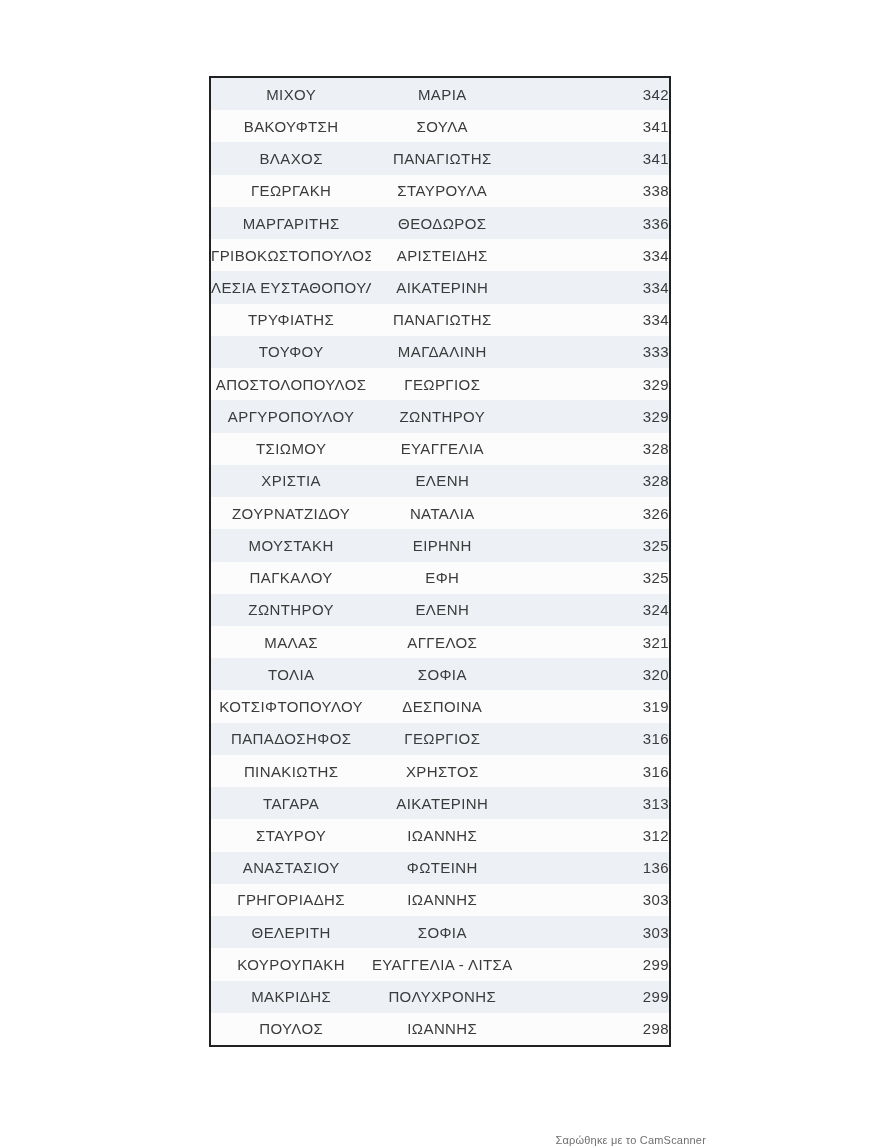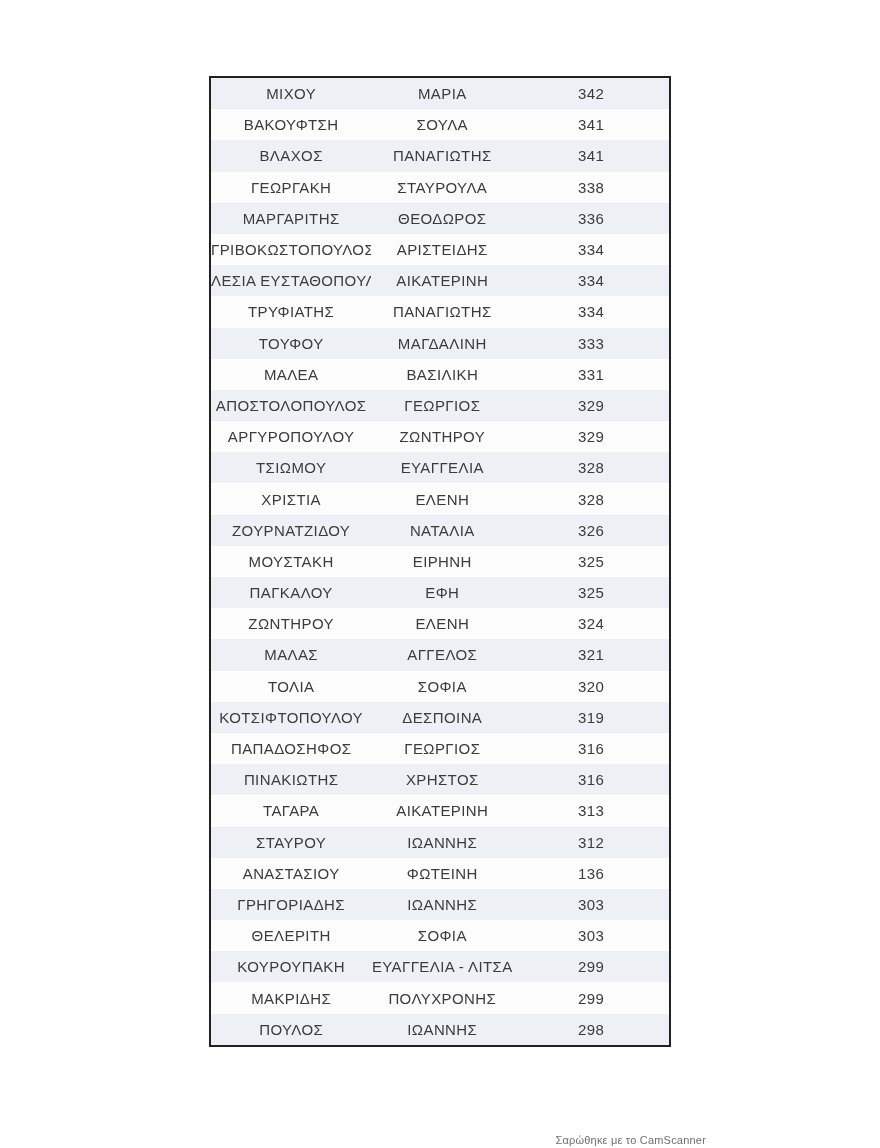--- a/index.html
+++ b/index.html
@@ -39,21 +39,21 @@
     text-align: center;
     font-size: 15px;
     color: #3b3b3b;
     letter-spacing: 0.4px;
     white-space: nowrap;
     overflow: hidden;
     line-height: 1;
   }
   .cell.surname   { width: 35%; }
   .cell.firstname { width: 31%; }
-  .cell.score     { width: 34%; }
+  .cell.score     { width: 34%; text-align: right; }
   .watermark {
     position: absolute;
     right: 14px;
     bottom: 2px;
     font-size: 11px;
     color: #6f6f6f;
     letter-spacing: 0.2px;
   }
 </style>
 </head>
@@ -109,25 +109,20 @@
       <div class="cell firstname">ΠΑΝΑΓΙΩΤΗΣ</div>
       <div class="cell score">334</div>
     </div>
 
     <div class="row">
       <div class="cell surname">ΤΟΥΦΟΥ</div>
       <div class="cell firstname">ΜΑΓΔΑΛΙΝΗ</div>
       <div class="cell score">333</div>
     </div>
 
-    <div class="row">
-      <div class="cell surname">ΜΑΛΕΑ</div>
-      <div class="cell firstname">ΒΑΣΙΛΙΚΗ</div>
-      <div class="cell score">331</div>
-    </div>
 
     <div class="row">
       <div class="cell surname">ΑΠΟΣΤΟΛΟΠΟΥΛΟΣ</div>
       <div class="cell firstname">ΓΕΩΡΓΙΟΣ</div>
       <div class="cell score">329</div>
     </div>
 
     <div class="row">
       <div class="cell surname">ΑΡΓΥΡΟΠΟΥΛΟΥ</div>
       <div class="cell firstname">ΖΩΝΤΗΡΟΥ</div>

